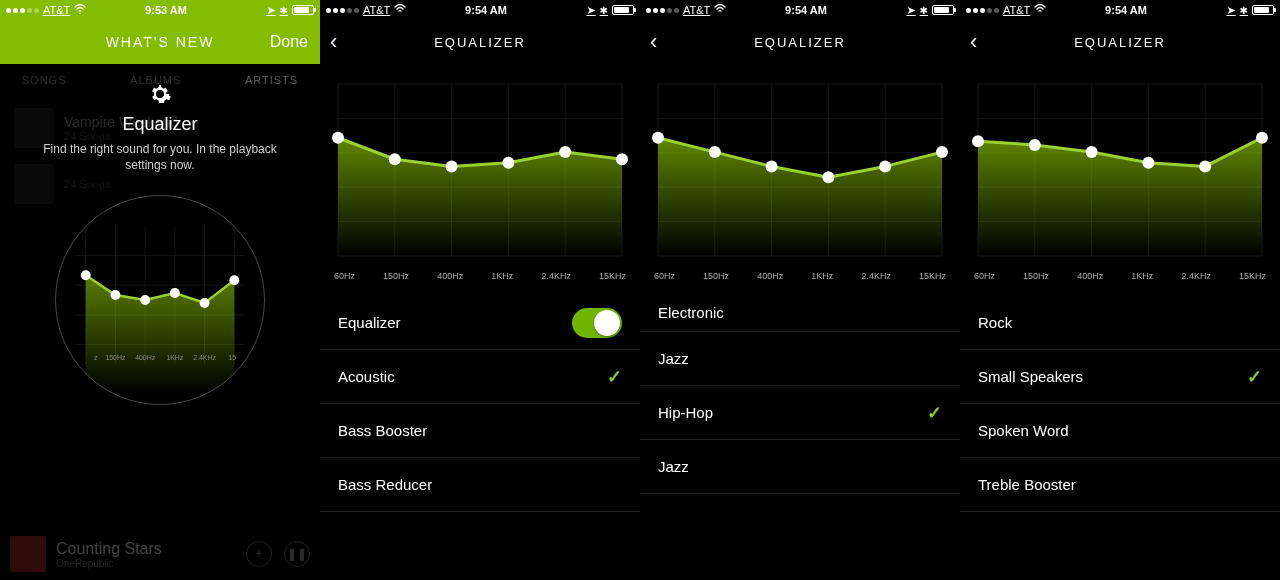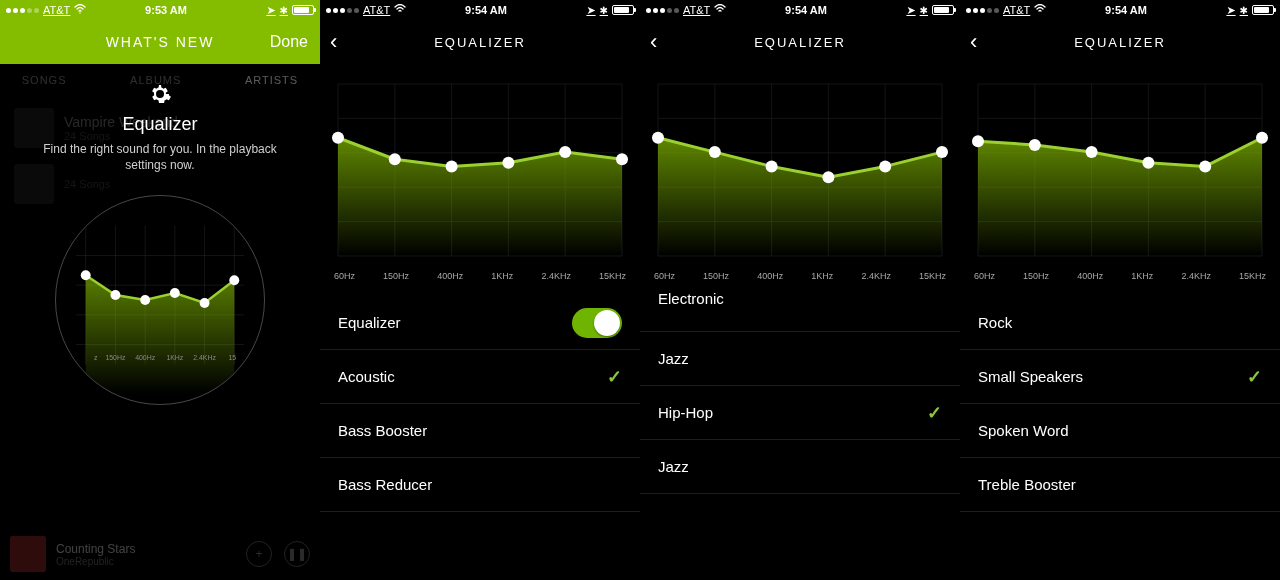--- a/index.html
+++ b/index.html
@@ -45,21 +45,21 @@
 
   
   .eq-area { height: 232px; position: relative; }
   .eq-area svg { width: 100%; height: 100%; }
   .x-labels { position: absolute; bottom: 15px; left: 0; right: 0; display: flex; justify-content: space-between; padding: 0 14px; font-size: 9px; color: #a8a8a8; }
 
   
   .list { }
   .row { height: 54px; display: flex; align-items: center; padding: 0 18px; border-bottom: 1px solid #1e1e1e; font-size: 15px; color: #fff; }
   .row .label { flex: 1; }
-  .row.partial-top { height: 36px; align-items: flex-end; padding-bottom: 24px; }
+  .row.partial-top { height: 36px; align-items: flex-end; padding-bottom: 10px; }
   .check { color: #8cc63f; font-size: 18px; font-weight: bold; }
   .toggle { width: 50px; height: 30px; background: #6fb400; border-radius: 15px; position: relative; }
   .toggle .knob { position: absolute; right: 2px; top: 2px; width: 26px; height: 26px; background: #fff; border-radius: 50%; box-shadow: 0 1px 2px rgba(0,0,0,0.4); }
 </style>
 </head>
 <body>
 
 <div class="screens">
 
   <div class="screen s1">
@@ -156,21 +156,21 @@
                 <text x="120" y="166">1KHz</text>
                 <text x="150" y="166">2.4KHz</text>
                 <text x="178" y="166">15</text>
             </g>
           </svg>
         </div>
       </div>
       <div class="nowplay">
         <div class="np-art"></div>
         <div>
-          <div style="font-size:12px;">Counting Stars</div>
+          <div style="font-size:16px;">Counting Stars</div>
           <div style="font-size:10px;color:#888;">OneRepublic</div>
         </div>
         <div class="np-controls">
           <div class="np-btn">+</div>
           <div class="np-btn">❚❚</div>
         </div>
       </div>
     </div>
   </div>
 

